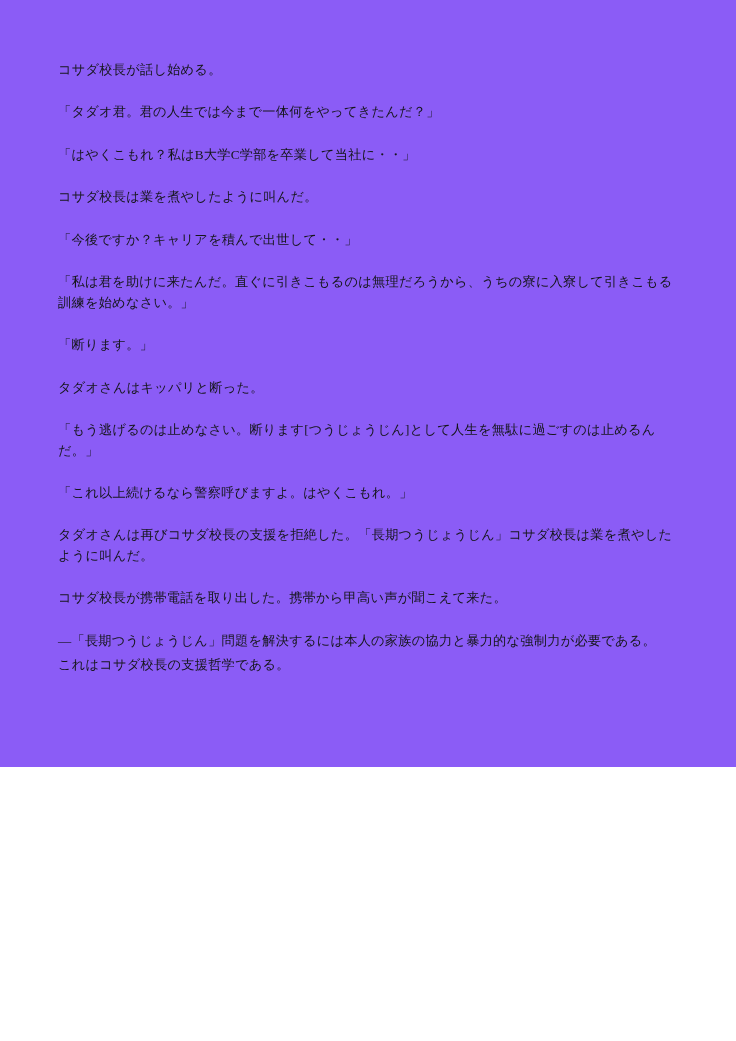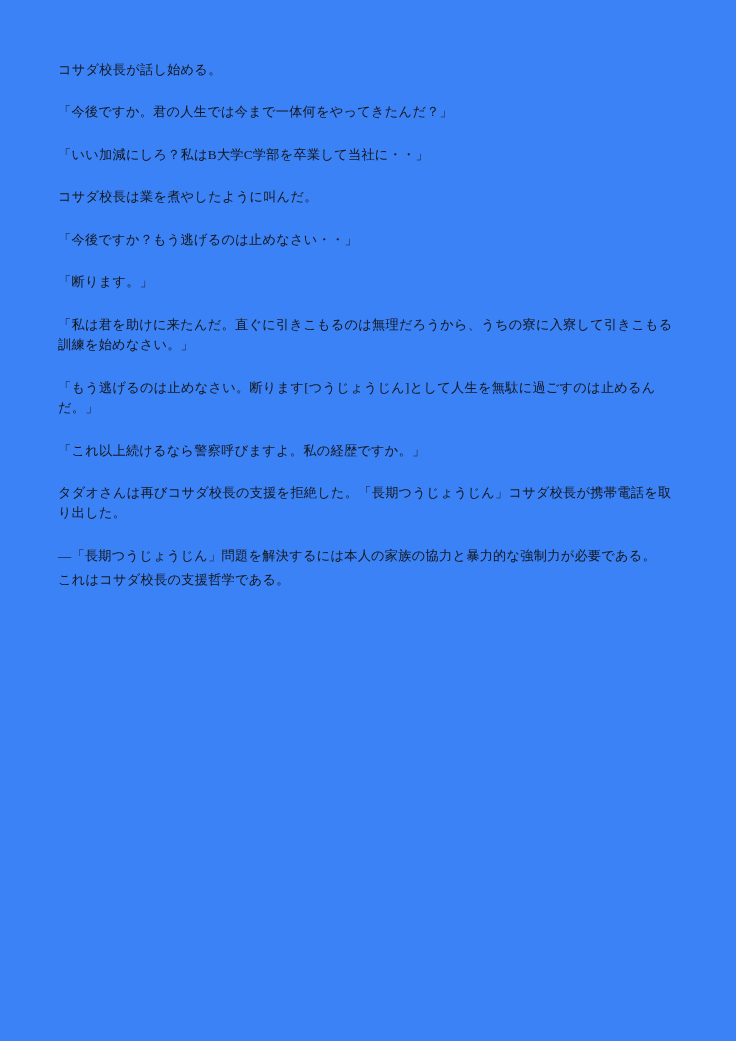--- a/index.html
+++ b/index.html
@@ -10,24 +10,24 @@
   body {
     width: 736px;
     height: 1041px;
     font-family: "Liberation Serif", "DejaVu Serif", serif;
     color: #1a1a1a;
     -webkit-font-smoothing: antialiased;
   }
   .page {
     position: relative;
     width: 736px;
-    height: 1041px;
+    height: 767px;
     box-sizing: border-box;
     padding: 60px 58px 40px 58px;
-    background: #3b82f6;
+    background: #8b5cf6;
   }
   .doc-body {
     font-size: 13.2px;
     line-height: 1.55;
     color: #15161a;
   }
   .para {
     margin: 0 0 22px 0;
     text-align: left;
     letter-spacing: 0.02em;
@@ -40,25 +40,27 @@
   .para:last-child {
     margin-bottom: 15px;
   }
 </style>
 </head>
 <body>
 
 <div class="page">
   <div class="doc-body">
     <p class="para">コサダ校長が話し始める。</p>
-    <p class="para">「今後ですか。君の人生では今まで一体何をやってきたんだ？」</p>
-    <p class="para">「いい加減にしろ？私はB大学C学部を卒業して当社に・・」</p>
+    <p class="para">「タダオ君。君の人生では今まで一体何をやってきたんだ？」</p>
+    <p class="para">「はやくこもれ？私はB大学C学部を卒業して当社に・・」</p>
     <p class="para">コサダ校長は業を煮やしたように叫んだ。</p>
-    <p class="para">「今後ですか？もう逃げるのは止めなさい・・」</p>
+    <p class="para">「今後ですか？キャリアを積んで出世して・・」</p>
+    <p class="para">「私は君を助けに来たんだ。直ぐに引きこもるのは無理だろうから、うちの寮に入寮して引きこもる訓練を始めなさい。」</p>
     <p class="para">「断ります。」</p>
-    <p class="para">「私は君を助けに来たんだ。直ぐに引きこもるのは無理だろうから、うちの寮に入寮して引きこもる訓練を始めなさい。」</p>
+    <p class="para">タダオさんはキッパリと断った。</p>
     <p class="para">「もう逃げるのは止めなさい。断ります[つうじょうじん]として人生を無駄に過ごすのは止めるんだ。」</p>
-    <p class="para">「これ以上続けるなら警察呼びますよ。私の経歴ですか。」</p>
-    <p class="para">タダオさんは再びコサダ校長の支援を拒絶した。「長期つうじょうじん」コサダ校長が携帯電話を取り出した。</p>
+    <p class="para">「これ以上続けるなら警察呼びますよ。はやくこもれ。」</p>
+    <p class="para">タダオさんは再びコサダ校長の支援を拒絶した。「長期つうじょうじん」コサダ校長は業を煮やしたように叫んだ。</p>
+    <p class="para">コサダ校長が携帯電話を取り出した。携帯から甲高い声が聞こえて来た。</p>
     <p class="para tight">―「長期つうじょうじん」問題を解決するには本人の家族の協力と暴力的な強制力が必要である。</p>
     <p class="para">これはコサダ校長の支援哲学である。</p>
   </div>
 </div>
 
 </body></html>

